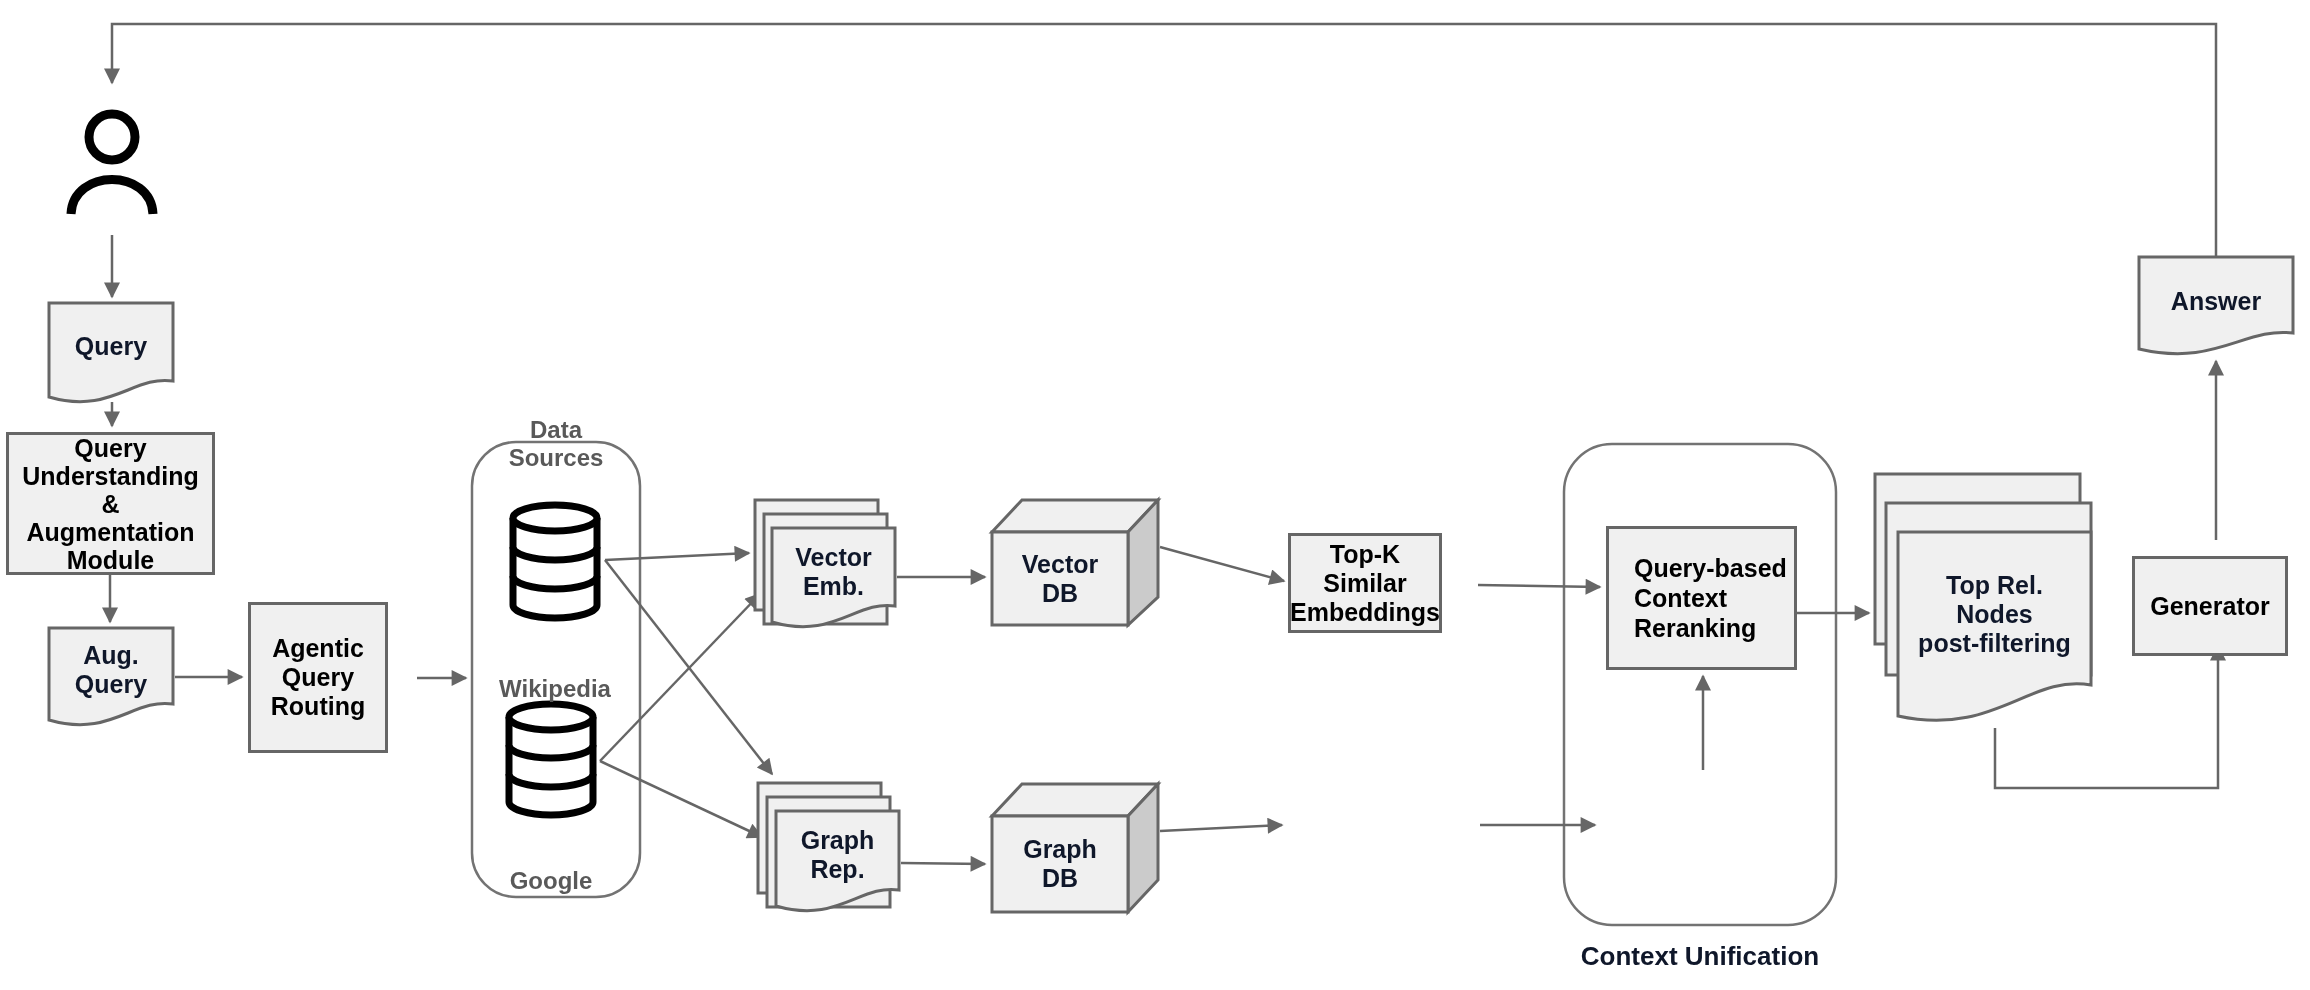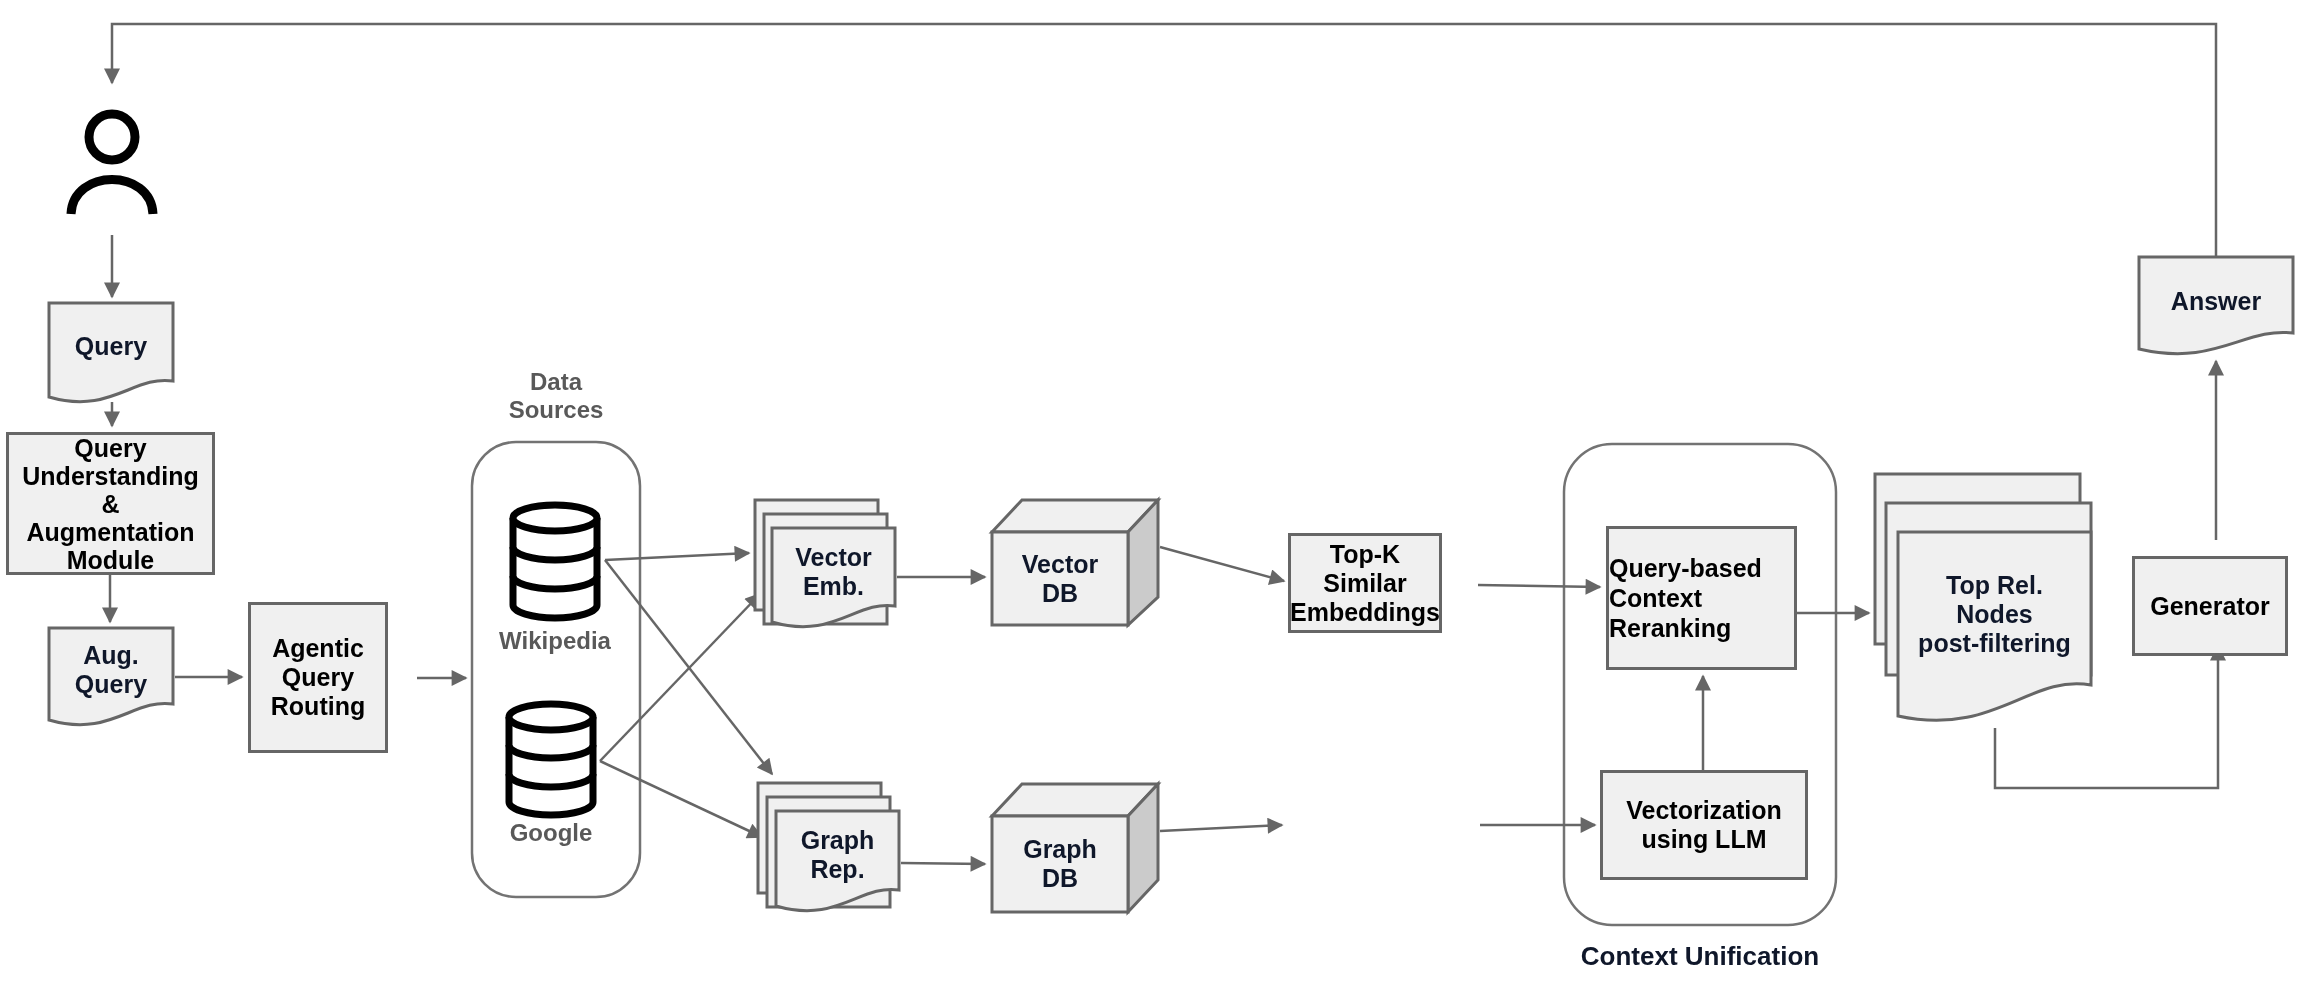--- a/index.html
+++ b/index.html
@@ -6,28 +6,28 @@
   .canvas{
     position:relative;width:2310px;height:990px;background:#ffffff;
     font-family:"Liberation Sans",sans-serif;overflow:hidden;
   }
   svg.layer{position:absolute;left:0;top:0;}
   .lbl{
     position:absolute;display:flex;align-items:center;justify-content:center;
     text-align:center;white-space:pre-line;font-weight:bold;color:#0f172a;
     font-size:25px;line-height:29px;pointer-events:none;
   }
-  .lbl.gray{color:#595959;font-size:24px;line-height:28px;}
+  .lbl.gray{color:#595959;font-size:24px;line-height:28px;margin-top:48px;}
   .node{
     position:absolute;background:#f0f0f0;border:3px solid #666;
     display:flex;align-items:center;justify-content:center;text-align:center;
     white-space:pre-line;font-weight:bold;color:#000;font-size:25px;line-height:29px;
     box-sizing:border-box;
   }
-  .node.leftalign{justify-content:flex-start;text-align:left;line-height:30px;}
+  .node.leftalign{justify-content:flex-start;text-align:left;padding-left:25px;line-height:30px;}
   .node.tight{line-height:28px;}
   .cu-caption{font-size:26px;}
 </style>
 </head>
 <body>
 
 <div class="canvas">
 
   <svg class="layer" width="2310" height="990" viewBox="0 0 2310 990">
     <defs>
@@ -130,22 +130,20 @@
 
   <div class="node" style="left:1288px;top:533px;width:154px;height:100px;">Top-K
 Similar
 Embeddings</div>
 
 
   <div class="node leftalign" style="left:1606px;top:526px;width:191px;height:144px;">Query-based
 Context
 Reranking</div>
 
-  <div class="node" style="left:1600px;top:770px;width:208px;height:110px;">Vectorization
-using LLM</div>
 
   <div class="node" style="left:2132px;top:540px;width:156px;height:100px;margin-top:16px;">Generator</div>
 
   <div class="lbl" style="left:49px;top:303px;width:124px;height:86px;">Query</div>
 
   <div class="lbl" style="left:49px;top:628px;width:124px;height:84px;">Aug.
 Query</div>
 
   <div class="lbl gray" style="left:462px;top:366px;width:188px;height:60px;">Data
 Sources</div>

